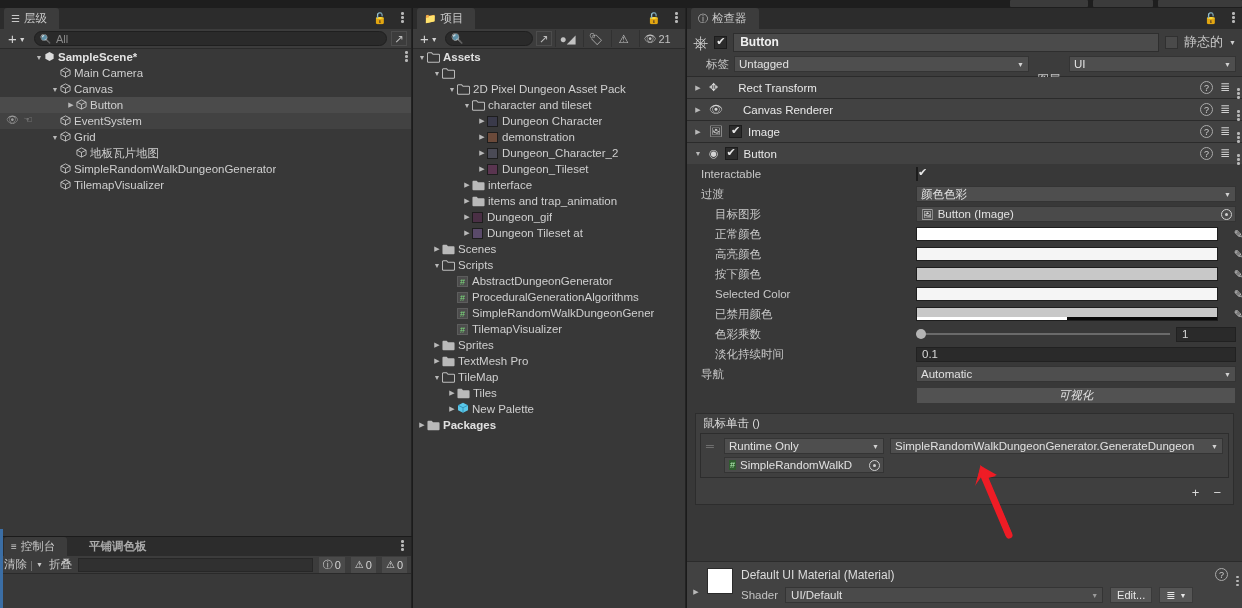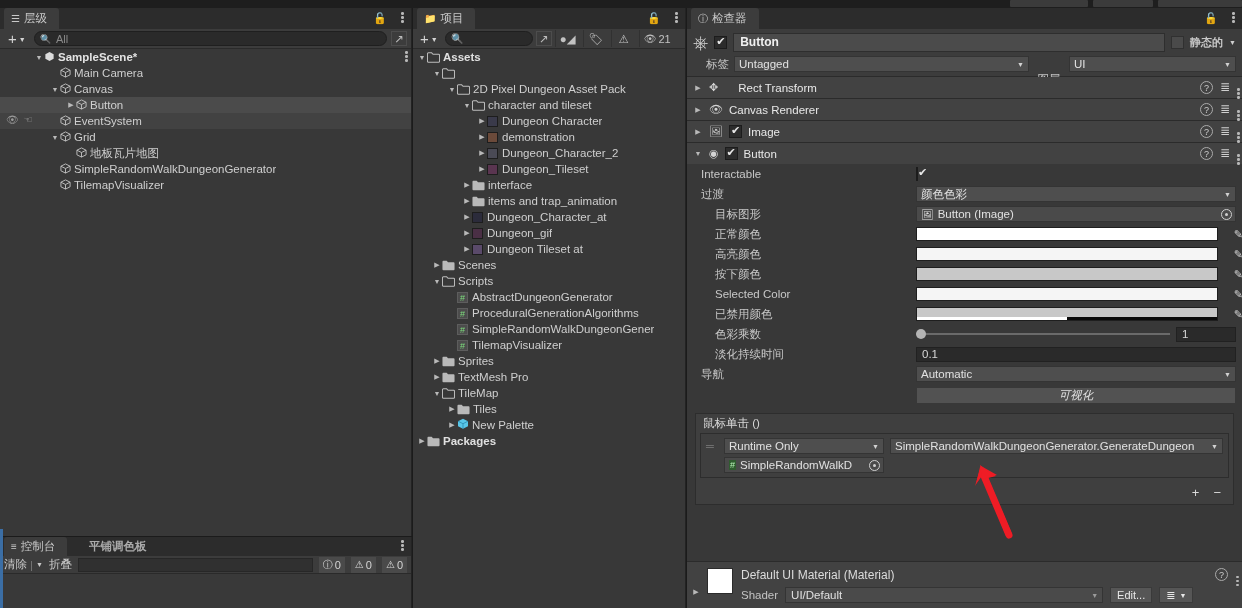--- a/index.html
+++ b/index.html
@@ -90,21 +90,21 @@
   
   #inspector { left:687px; top:8px; width:555px; height:600px; background:#383838; }
   .i-head { height:48px; background:#3c3c3c; border-bottom:1px solid #2b2b2b; position:relative; }
   .i-row1 { position:absolute; left:0; top:2px; height:22px; width:100%; display:flex; align-items:center; gap:6px; padding:0 6px; }
   .i-row2 { position:absolute; left:0; top:26px; height:18px; width:100%; display:flex; align-items:center; gap:5px; padding:0 6px; }
   .chkbox { width:13px; height:13px; background:#2c2c2c; border:1px solid #1c1c1c; position:relative; flex:0 0 auto;}
   .chkbox.on::after { content:"✔"; position:absolute; left:1px; top:-2px; font-size:11px; color:#e7e7e7; }
   .chkbox.off{ background:#4a4a4a; border-color:#303030; }
   .namefield { flex:1; height:19px; background:#4b4b4b; border:1px solid #2e2e2e; color:#f0f0f0;
                font-weight:bold; font-size:12px; display:flex; align-items:center; padding:0 6px; }
-  .statlabel { color:#c8c8c8; font-size:11px;font-weight:bold; }
+  .statlabel { color:#c8c8c8; font-size:13px; }
   .lbl-sm { color:#c3c3c3; font-size:11.5px; }
   .dropdown { height:16px; background:#4e4e4e; border:1px solid #343434; display:flex; align-items:center;
               padding:0 4px; color:#e1e1e1; font-size:11.5px; position:relative; }
   .dropdown .dd-arrow { position:absolute; right:4px; top:4px; font-size:7px; color:#d2d2d2; }
 
   
   .comp { border-bottom:1px solid #2b2b2b; }
   .comp-head { height:21px; background:#424242; display:flex; align-items:center; gap:6px; padding:0 6px; position:relative; }
   .comp-head .ctitle { font-weight:normal; color:#e8e8e8; font-size:11.5px; }
   .comp-head .right { position:absolute; right:5px; top:3px; display:flex; align-items:center; gap:7px; }
@@ -430,26 +430,20 @@
             </svg></span>
           <span class="pname">interface</span>
         </div>
         <div class="prow">
           <span style="width:49px;flex:0 0 auto;"></span>
           <span class="twist">▶</span>
           <span class="folder"><svg width="13" height="11" viewBox="0 0 14 11">
               <path d="M0.5 1.5 A1 1 0 0 1 1.5 0.5 H5 L6.5 2 H12.5 A1 1 0 0 1 13.5 3 V9.5 A1 1 0 0 1 12.5 10.5 H1.5 A1 1 0 0 1 0.5 9.5 Z" fill="#b9b9b9"></path>
             </svg></span>
           <span class="pname">items and trap_animation</span>
-        </div>
-        <div class="prow">
-          <span style="width:49px;flex:0 0 auto;"></span>
-          <span class="twist">▶</span>
-          <span class="tex" style="background:#2b2b3b;"></span>
-          <span class="pname">Dungeon_Character_at</span>
         </div>
         <div class="prow">
           <span style="width:49px;flex:0 0 auto;"></span>
           <span class="twist">▶</span>
           <span class="tex" style="background:#4a2f45;"></span>
           <span class="pname">Dungeon_gif</span>
         </div>
         <div class="prow">
           <span style="width:49px;flex:0 0 auto;"></span>
           <span class="twist">▶</span>
@@ -599,21 +593,21 @@
           <span class="presets">≣</span>
           <span><span class="kebabdots"><i></i><i></i><i></i></span></span>
         </span>
       </div>
     </div>
 
     <div class="comp">
       <div class="comp-head">
         <span class="twist">▶</span>
         <span style="font-size:11px;color:#d4d4d4;">👁</span>
-        <span class="ctitle" style="">Canvas Renderer</span>
+        <span class="ctitle" style="margin-left:14px;">Canvas Renderer</span>
         <span class="right">
           <span class="qmark">?</span>
           <span class="presets">≣</span>
           <span><span class="kebabdots"><i></i><i></i><i></i></span></span>
         </span>
       </div>
     </div>
 
     <div class="comp">
       <div class="comp-head">

